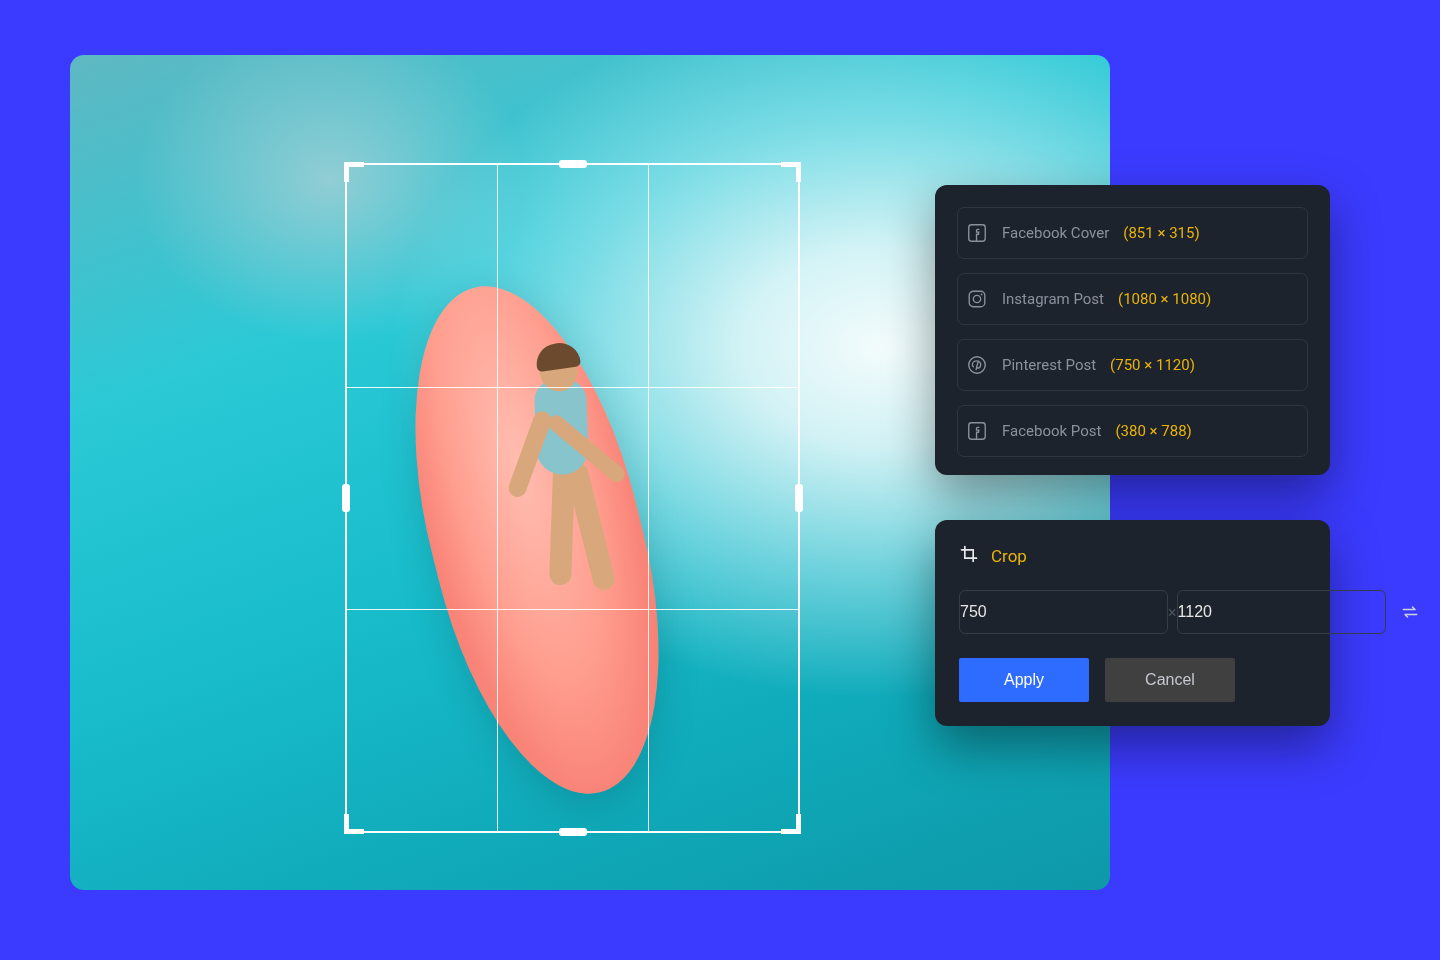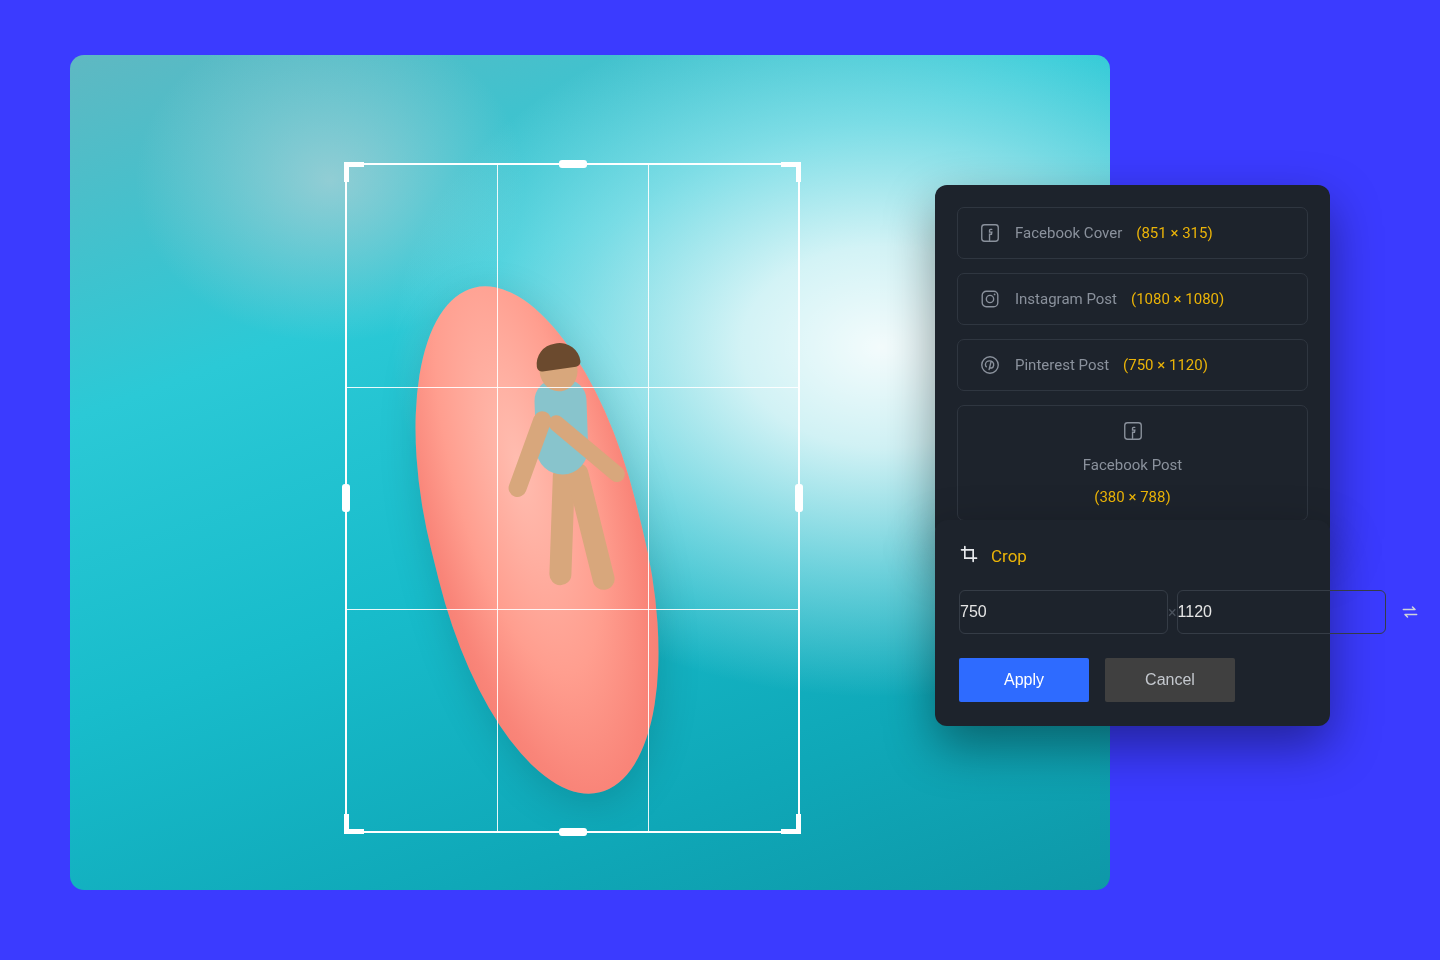--- a/index.html
+++ b/index.html
@@ -87,29 +87,29 @@
   border-radius: 12px;
   box-shadow: 0 20px 50px rgba(0,0,0,0.4);
 }
 .presets-panel {
   right: 110px; top: 185px;
   width: 395px;
   padding: 22px 22px 18px;
 }
 .preset-item {
   display:flex; align-items:center; gap:14px;
-  padding: 14px 21px;
+  padding: 14px 8px;
   border: 1px solid #2f3640;
   border-radius: 7px;
   margin-bottom: 14px;
   color:#8a919c;
   font-size: 15px;
   cursor:pointer;
 }
-.preset-item:last-child { margin-bottom: 0; flex-direction: column; }
+.preset-item:last-child { margin-bottom: 0; }
 .preset-item .icon { width:22px; height:22px; flex-shrink:0; display:flex; align-items:center; justify-content:center; }
 .preset-item .icon svg { width:22px; height:22px; stroke:#8a919c; fill:none; stroke-width:1.5; }
 .preset-item .dims { color:#eab308; }
 
 .crop-panel {
   right: 110px; top: 520px;
   width: 395px;
   padding: 24px 24px 24px;
 }
 .crop-header { display:flex; align-items:center; gap:12px; color:#eab308; font-size:17px; margin-bottom:22px; }

